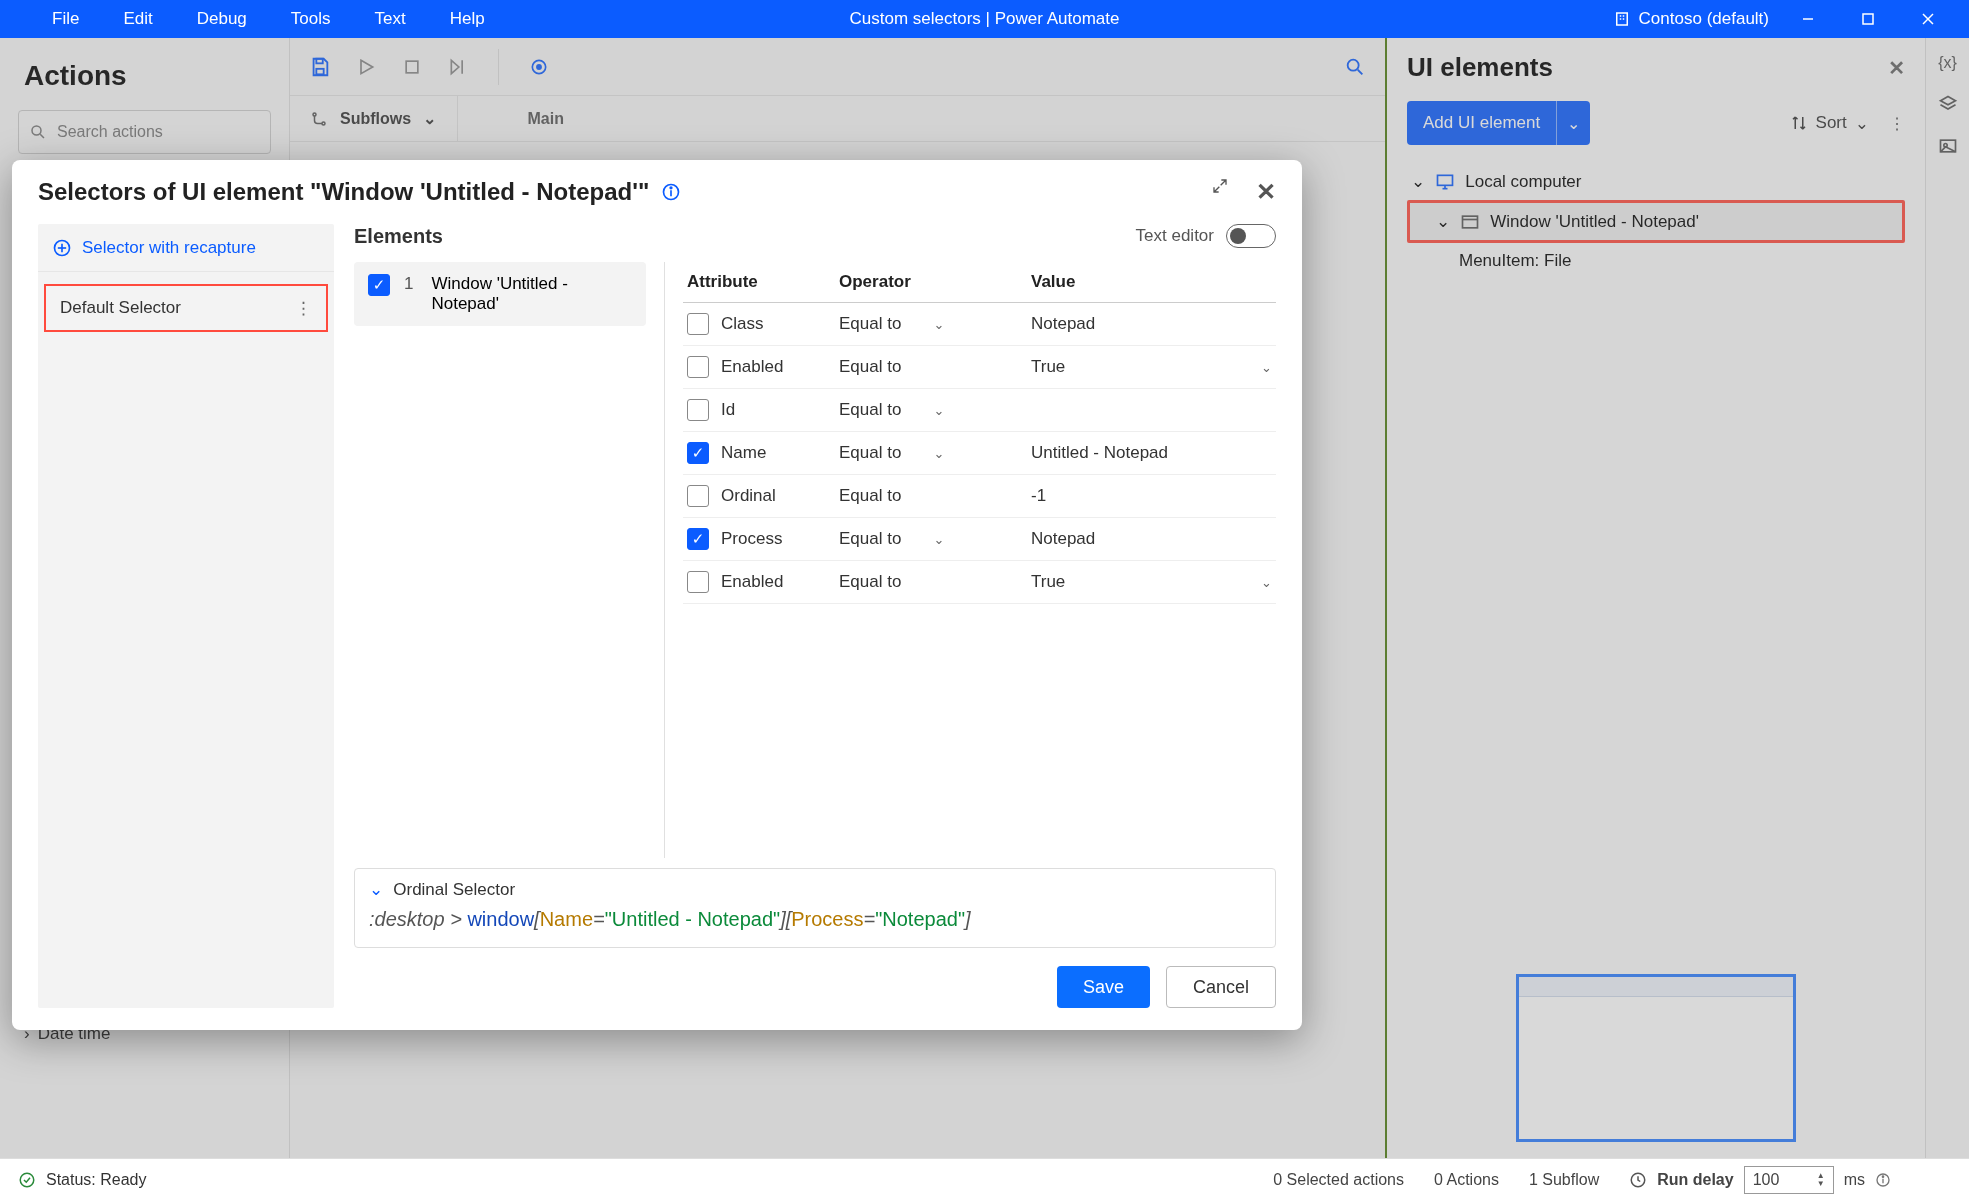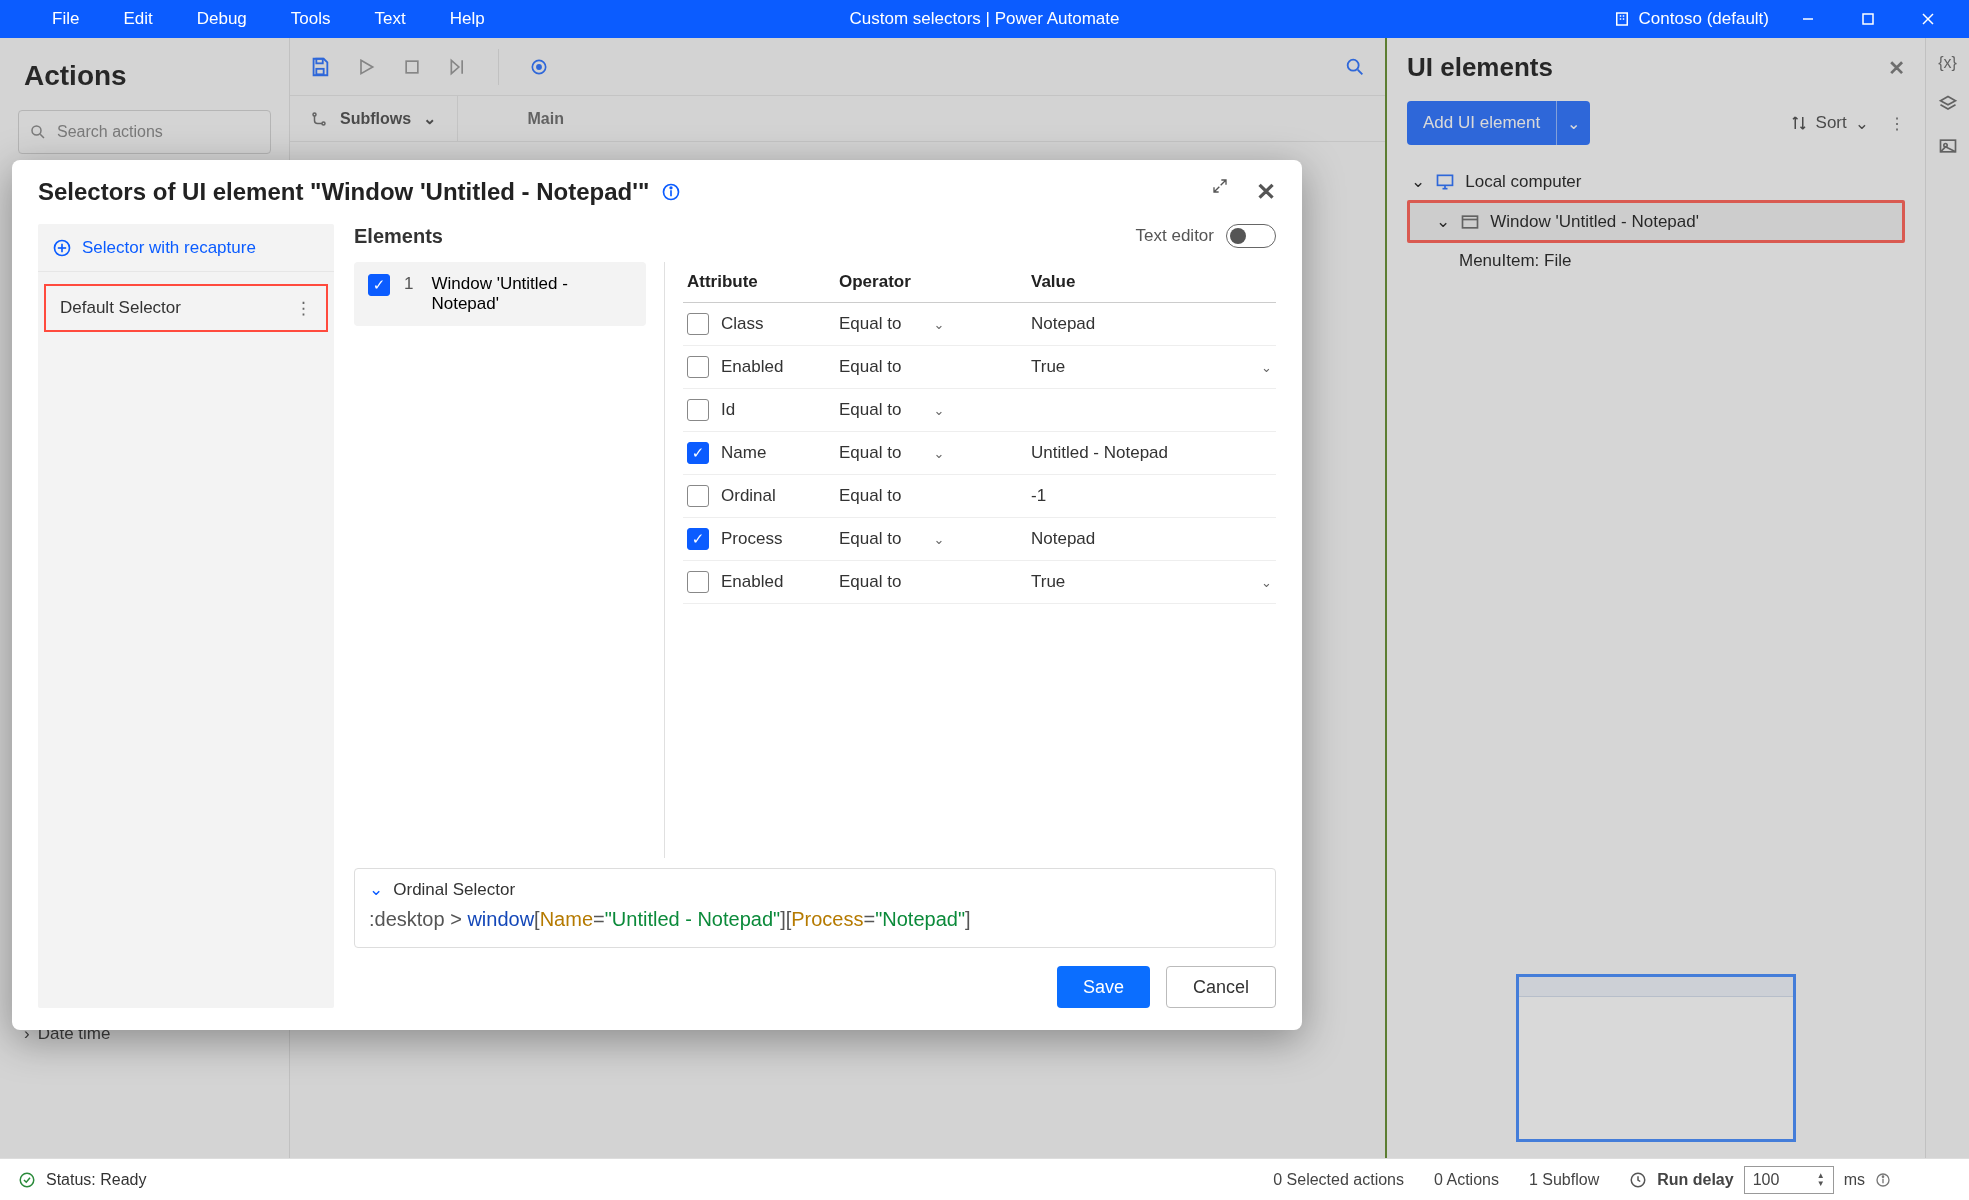--- a/index.html
+++ b/index.html
@@ -84,21 +84,21 @@
 .cb.checked { background: #0b5cff; border-color: #0b5cff; }
 .attr-table { flex: 1; border-left: 1px solid #e0e0e0; padding-left: 18px; font-size: 17px; color: #333; }
 .attr-head, .attr-row { display: grid; grid-template-columns: 140px 180px 1fr; align-items: center; gap: 12px; padding: 10px 4px; border-bottom: 1px solid #eee; }
 .attr-head { font-weight: 600; color: #222; border-bottom: 1.5px solid #ccc; }
 .attr-cell { display: flex; align-items: center; gap: 12px; }
 .op-cell { display: flex; align-items: center; gap: 32px; }
 .chv { color: #666; font-size: 13px; }
 .preview { margin-top: 10px; border: 1px solid #ddd; border-radius: 4px; padding: 10px 14px 16px; }
 .preview-head { display: flex; align-items: center; gap: 10px; color: #333; font-size: 17px; margin-bottom: 8px; }
 .preview-sel { font-size: 20px; }
-.ps-gray { color: #555; }
+.ps-gray { color: #555; font-style: italic; }
 .ps-darkblue { color: #1347b8; }
 .ps-goldish { color: #b57a00; }
 .ps-green { color: #0b8a3a; }
 .dialog-foot { display: flex; justify-content: flex-end; gap: 16px; margin-top: 18px; }
 .btn { height: 42px; padding: 0 26px; border-radius: 4px; display: flex; align-items: center; font-size: 18px; cursor: pointer; }
 .btn-primary { background: #0b6eff; color: #fff; }
 .btn-secondary { background: #fff; border: 1px solid #bbb; color: #333; }
 
 svg { display: block; }
 .icon16 { width: 18px; height: 18px; }

